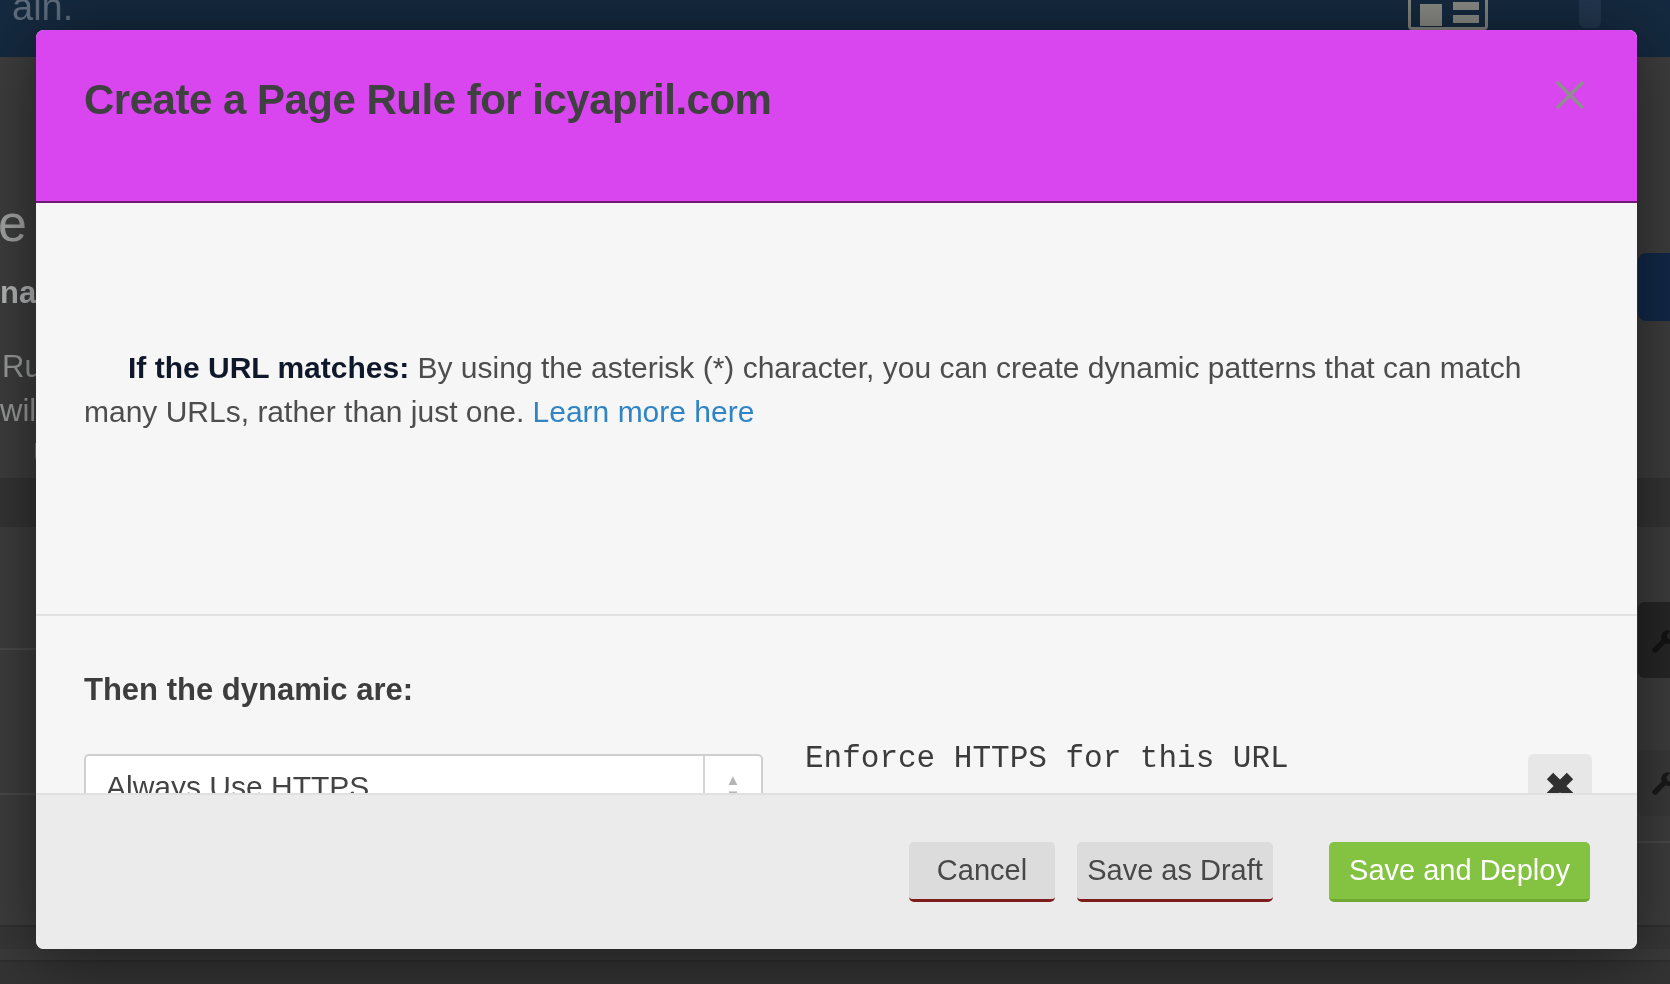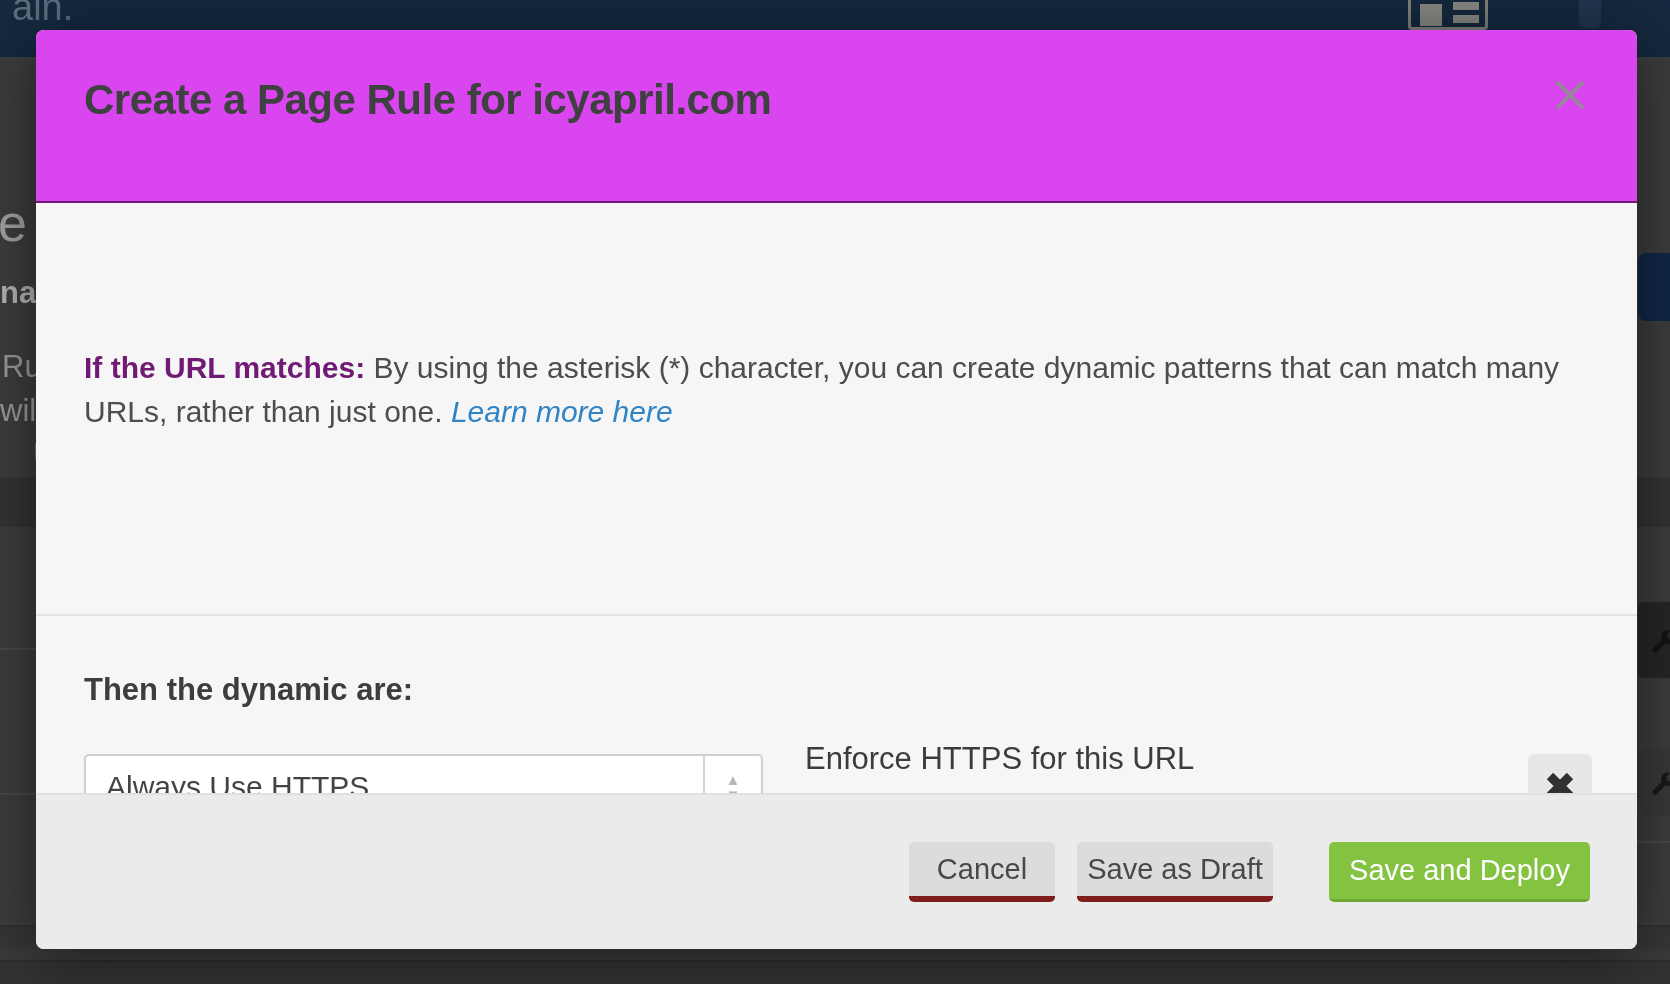--- a/index.html
+++ b/index.html
@@ -81,22 +81,22 @@
     position:absolute; left:1508px; top:39px; width:52px; height:52px;
     background:transparent; border:0; cursor:pointer;
   }
   .close-button svg { display:block; margin:auto; }
 
   .modal-body { position:absolute; left:0; top:144px; width:1601px; height:649px; }
   .url-paragraph {
     position:absolute; left:48px; top:172px; width:1495px;
     font-size:30px; line-height:44px; color:#4d4d4d;
   }
-  .url-paragraph b { color:#701a75; }
-  .learn-link { color:#2f84c5; text-decoration:none; cursor:pointer;font-style:italic; }
+  .url-paragraph b { color:#0f172a;margin-left:44px; }
+  .learn-link { color:#2f84c5; text-decoration:none; cursor:pointer; }
   .url-input {
     position:absolute; left:48px; top:329px; width:1503px; height:64px;
     background:#ffffff; border:2px solid #d6d6d6; border-radius:5px;
     box-shadow:inset 0 2px 3px rgba(0,0,0,0.04);
     font-family:"Liberation Sans", sans-serif;
     font-size:29px; color:#4f4f4f; padding:0 20px; outline:none;
   }
   .section-divider {
     position:absolute; left:0; top:440px; width:1601px; height:2px; background:#e2e2e2;
   }
@@ -114,21 +114,21 @@
     font-size:30px; color:#434343; white-space:nowrap;
   }
   .select-spinner {
     position:absolute; right:0; top:0; width:58px; height:62px;
     border-left:2px solid #d4d4d4;
     display:flex; flex-direction:column; align-items:center; justify-content:center;
   }
   .select-spinner span { font-size:15px; line-height:15px; color:#b5b5b5; }
   .setting-description {
     position:absolute; left:769px; top:552px; height:66px; line-height:66px;
-    font-size:31px; color:#3c3c3c; white-space:nowrap;
+    font-size:31px; color:#3c3c3c; white-space:nowrap;font-family:Liberation Mono, monospace;
   }
   .remove-setting-button {
     position:absolute; left:1492px; top:580px; width:64px; height:66px;
     background:#e7e7e7; border:0; border-bottom:3px solid #d2d2d2; border-radius:6px;
     cursor:pointer;
   }
   .remove-setting-button svg { display:block; margin:auto; }
   .settings-note {
     position:absolute; left:48px; top:666px;
     font-size:29px; color:#8b8b8b;
@@ -136,21 +136,21 @@
 
   .modal-footer {
     position:absolute; left:0; top:763px; width:1601px; height:156px;
     background:#ebebeb; border-top:2px solid #e0e0e0; border-radius:0 0 8px 8px;
   }
   .btn {
     position:absolute; top:47px; height:60px;
     border:0; border-radius:5px; cursor:pointer;
     font-family:"Liberation Sans", sans-serif; font-size:29px;
   }
-  .btn-gray { background:#dcdcdc; border-bottom:6px solid #7f1d1d; color:#484848; }
+  .btn-gray { background:#dcdcdc; border-bottom:3px solid #7f1d1d; color:#484848; }
   .btn-cancel { left:873px;  width:146px; }
   .btn-draft  { left:1041px; width:196px; }
   .btn-deploy {
     left:1293px; width:261px;
     background:#84c341; border-bottom:3px solid #6fa934; color:#ffffff;
   }
 </style>
 </head>
 <body>
 

